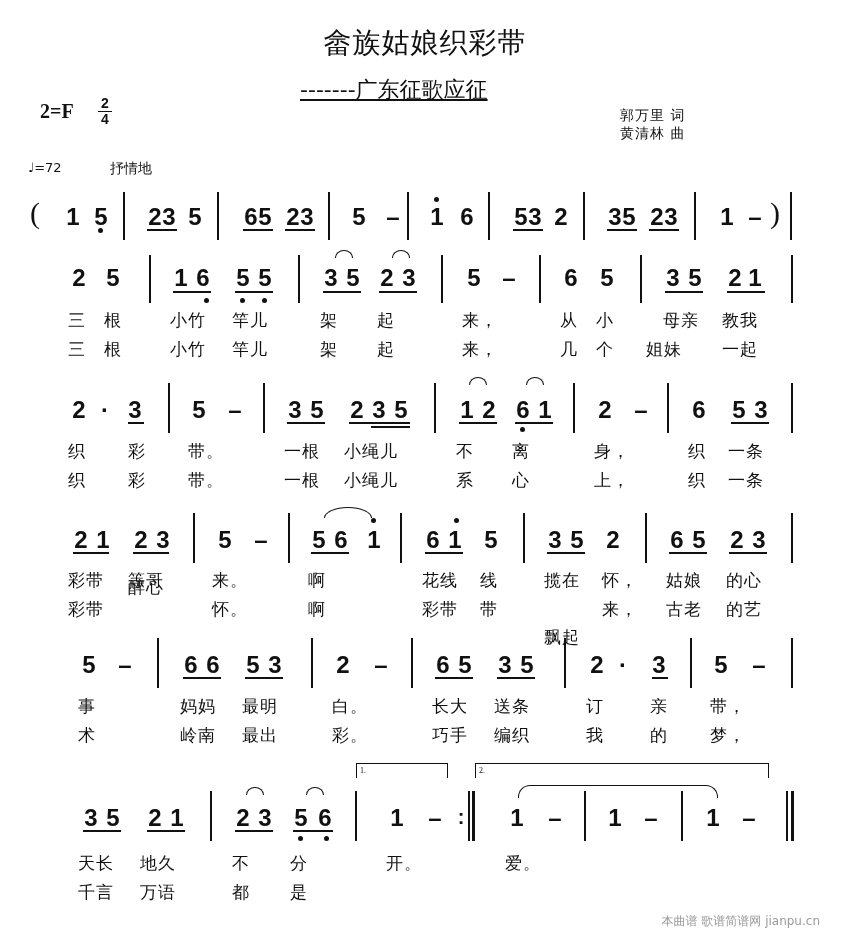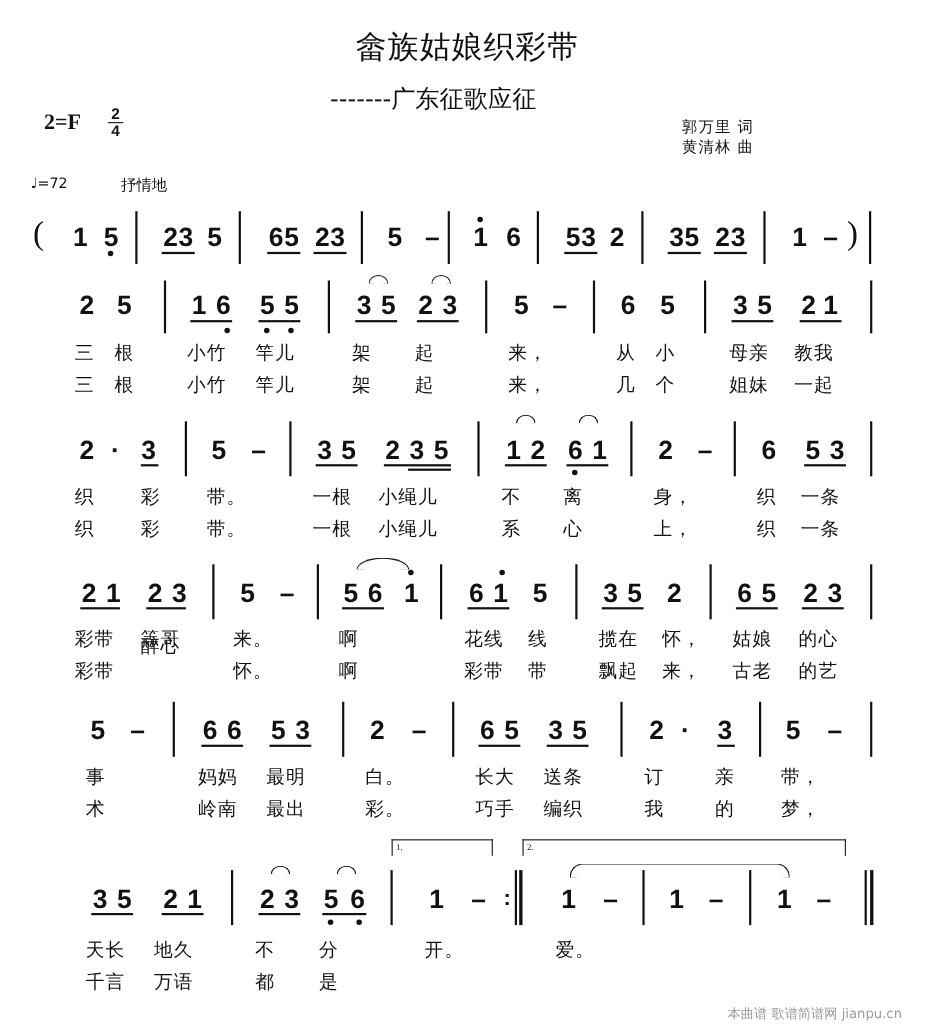--- a/index.html
+++ b/index.html
@@ -1,20 +1,20 @@
 <!DOCTYPE html>
 <html><head>
 <meta charset="utf-8">
 <style>
   html, body { margin:0; padding:0; background:#ffffff; }
   body { width:850px; height:937px; position:relative; overflow:hidden;
          font-family:"DejaVu Sans", sans-serif; color:#111; }
   .abs { position:absolute; }
   .title { left:0; width:850px; top:24px; text-align:center; font-size:28px; font-weight:normal; letter-spacing:1px; }
-  .subtitle { left:300px; top:75px; font-size:22px; }
+  .subtitle { left:300px; top:75px; font-size:22px;text-decoration:underline; }
   .key { left:40px; top:100px; font-size:20px; font-weight:bold; font-family:"Liberation Serif", serif; }
   .timesig { left:98px; top:96px; width:14px; text-align:center; font-weight:bold; font-size:14px; line-height:15px; font-family:"Liberation Sans", sans-serif; }
   .timesig .bar { border-top:1.5px solid #111; }
   .credit { left:620px; font-size:14px; letter-spacing:1px; }
   .tempo { left:28px; top:160px; font-size:13px;text-align:right; }
   .expr { left:110px; top:160px; font-size:14px; }
 
   .note { position:absolute; font-family:"Liberation Sans", sans-serif; font-weight:bold; font-size:24px; line-height:26px; text-align:center; width:18px; }
   .barline { position:absolute; width:2px; background:#111; }
   .ul { position:absolute; height:2px; background:#111; }
@@ -147,21 +147,21 @@
 
   <div class="lyric" style="left:68px;top:338px">三</div>
   <div class="lyric" style="left:104px;top:338px">根</div>
   <div class="lyric" style="left:170px;top:338px">小竹</div>
   <div class="lyric" style="left:232px;top:338px">竿儿</div>
   <div class="lyric" style="left:320px;top:338px">架</div>
   <div class="lyric" style="left:377px;top:338px">起</div>
   <div class="lyric" style="left:462px;top:338px">来，</div>
   <div class="lyric" style="left:560px;top:338px">几</div>
   <div class="lyric" style="left:596px;top:338px">个</div>
-  <div class="lyric" style="left:663px;top:338px">姐妹</div>
+  <div class="lyric" style="left:646px;top:338px">姐妹</div>
   <div class="lyric" style="left:722px;top:338px">一起</div>
 </div>
 
 <div>
   <div class="note" style="left:70px;top:397px">2</div>
   <div class="note" style="left:96px;top:397px">·</div>
   <div class="note" style="left:126px;top:397px">3</div>
   <div class="ul" style="left:128px;top:422px;width:16px"></div>
   <div class="barline" style="left:168px;top:383px;height:50px"></div>
 
@@ -275,21 +275,21 @@
   <div class="lyric" style="left:602px;top:569px">怀，</div>
   <div class="lyric" style="left:666px;top:569px">姑娘</div>
   <div class="lyric" style="left:726px;top:569px">的心</div>
 
   <div class="lyric" style="left:68px;top:598px">彩带</div>
   <div class="lyric" style="left:128px;top:576px">醉心</div>
   <div class="lyric" style="left:212px;top:598px">怀。</div>
   <div class="lyric" style="left:308px;top:598px">啊</div>
   <div class="lyric" style="left:422px;top:598px">彩带</div>
   <div class="lyric" style="left:480px;top:598px">带</div>
-  <div class="lyric" style="left:544px;top:598px">飘起</div>
+  <div class="lyric" style="left:544px;top:626px">飘起</div>
   <div class="lyric" style="left:602px;top:598px">来，</div>
   <div class="lyric" style="left:666px;top:598px">古老</div>
   <div class="lyric" style="left:726px;top:598px">的艺</div>
 </div>
 
 <div>
   <div class="note" style="left:80px;top:652px">5</div>
   <div class="note" style="left:116px;top:652px">–</div>
   <div class="barline" style="left:157px;top:638px;height:50px"></div>
 

